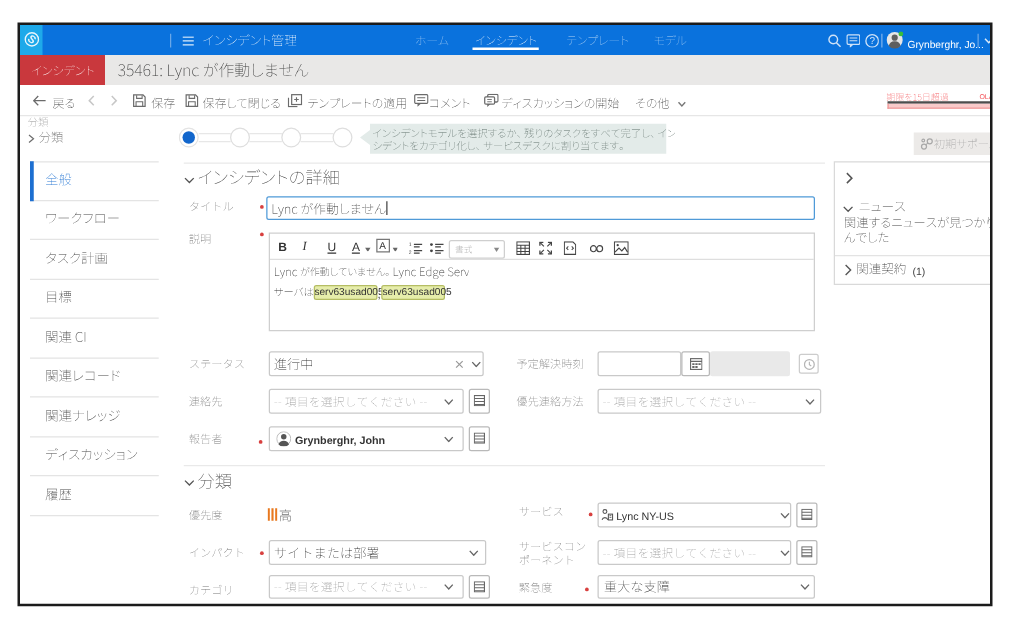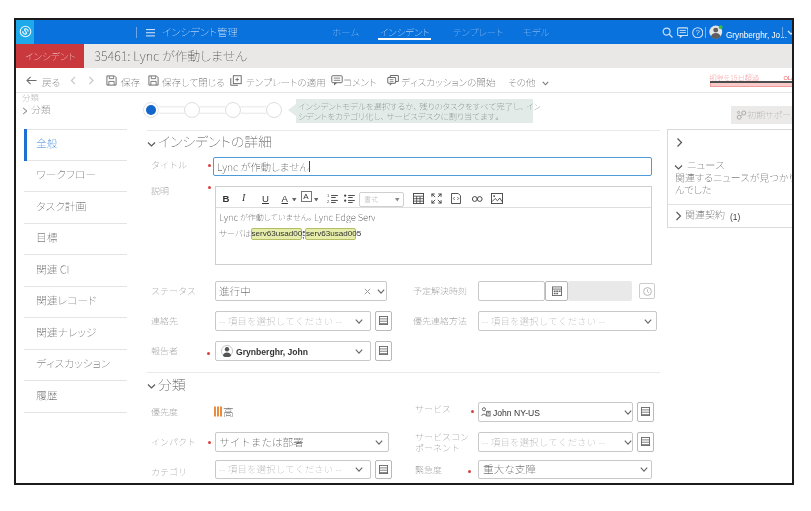--- a/index.html
+++ b/index.html
@@ -521,21 +521,21 @@
       </g>
     </svg>
 <div style="position:absolute;left:455px;top:390px;width:3.2px;height:3.2px;border-radius:50%;background:#d8403f"></div>
 <div style="position:absolute;left:462px;top:382px;width:155px;height:19.5px;background:#fff;border:1px solid #c9c9c9;border-radius:2px;box-sizing:border-box"></div>
 <svg style="position:absolute;left:465px;top:387px" width="9.5" height="10" viewBox="0 0 11 11.6">
       <circle cx="3.4" cy="2.6" r="1.8" fill="none" stroke="#555" stroke-width="1"></circle>
       <path d="M0.7 10.4 a2.8 2.9 0 0 1 5.4 0" fill="none" stroke="#555" stroke-width="1"></path>
       <rect x="6.6" y="5" width="3.9" height="5.4" fill="none" stroke="#555" stroke-width="1"></rect>
       <path d="M7.6 6.4h1.8M7.6 8h1.8" stroke="#555" stroke-width="0.8"></path>
     </svg>
-<div style="position:absolute;left:477px;top:388px;font-size:8.6px;line-height:10.3px;color:#333;font-weight:400;letter-spacing:0px;white-space:nowrap;">John NY-US</div>
+<div style="position:absolute;left:477px;top:388px;font-size:8.6px;line-height:10.3px;color:#333;font-weight:400;letter-spacing:0px;white-space:nowrap;">Lync NY-US</div>
 <svg style="position:absolute;left:608px;top:389.5px" width="8" height="5.5" viewBox="0 0 8 5.5">
       <path d="M0.8 0.7 L4 4.1 L7.2 0.7" stroke="#666" stroke-width="1.1" fill="none"></path>
     </svg>
 <div style="position:absolute;left:621px;top:382px;width:17px;height:19.5px;background:#fff;border:1px solid #b9b9b9;border-radius:2px;box-sizing:border-box"></div>
 <svg style="position:absolute;left:625px;top:387px" width="9" height="9" viewBox="0 0 10 10">
       <rect x="0.5" y="0.5" width="9" height="9" fill="none" stroke="#666" stroke-width="1"></rect>
       <path d="M0.5 3.2h9M0.5 5.8h9M0.5 8.4h9" stroke="#666" stroke-width="0.9"></path>
     </svg>
 <svg style="position:absolute;left:134.5px;top:415.1px;" width="45.0" height="13.0" viewBox="0 0 45.00 13.03">
       <g transform="translate(0,10.44) scale(0.045000,-0.045000)">

